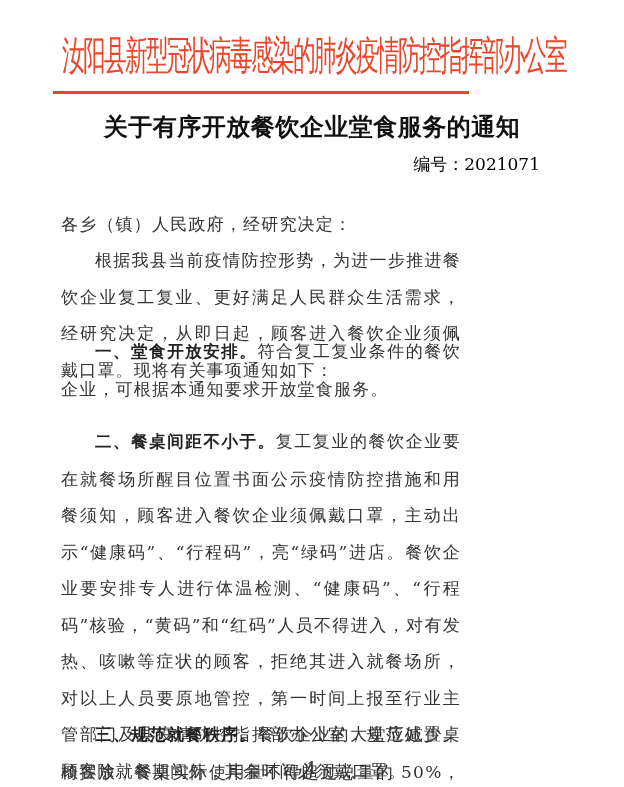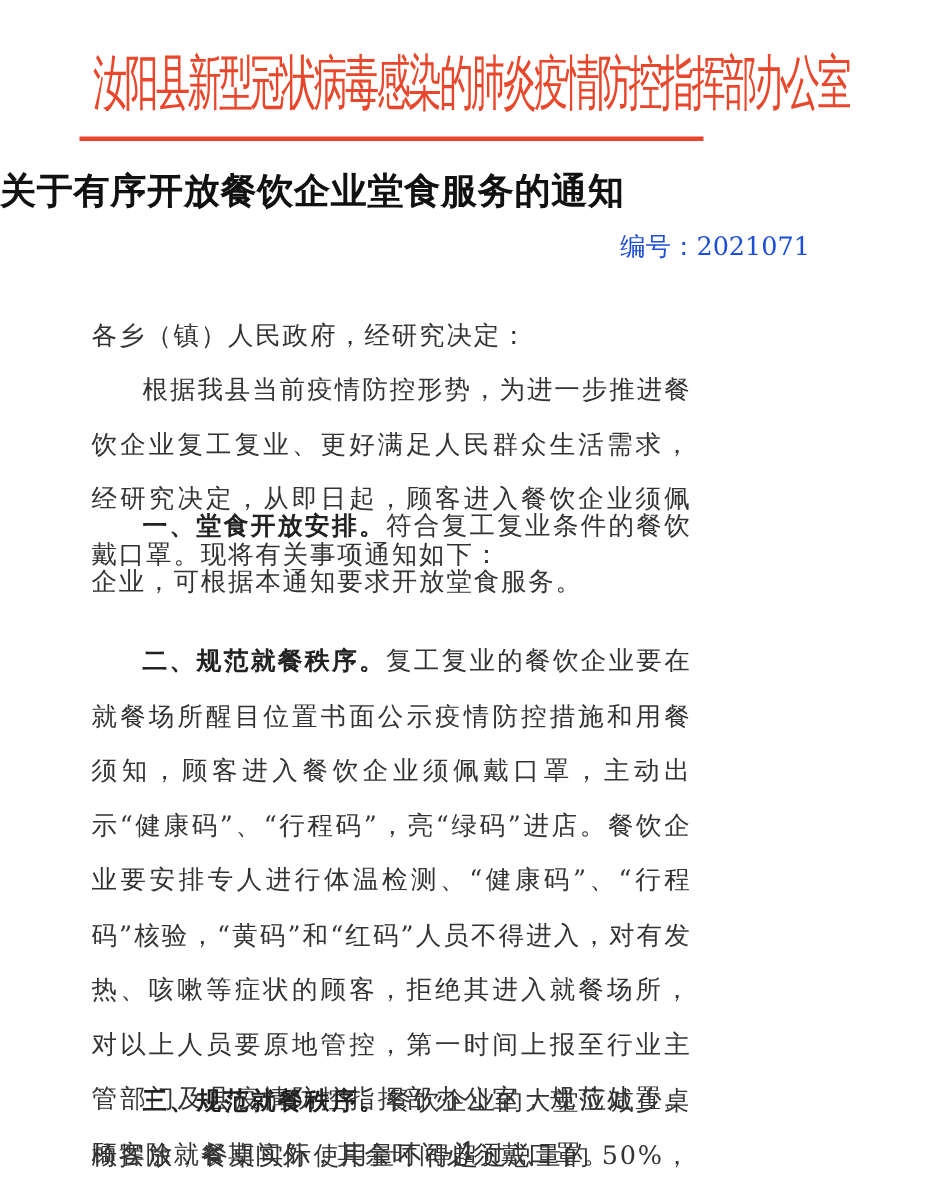--- a/index.html
+++ b/index.html
@@ -3,23 +3,23 @@
   <meta charset="utf-8">
   <style>
     html, body { margin:0; padding:0; background:#ffffff; }
     body { width:624px; height:787px; position:relative; overflow:hidden;
       font-family:"DejaVu Serif", "Liberation Serif", serif; color:#222; }
     .masthead { position:absolute; left:62px; top:28px; width:408px; height:52px;
       color:#e8472c; font-family:"DejaVu Sans", sans-serif; font-size:38px; line-height:52px;
       letter-spacing:-3px; white-space:nowrap; transform-origin:left top; transform:scaleX(0.60) scaleY(1.05);
       width:auto; }
     .redline { position:absolute; left:53px; top:91px; width:416px; height:3px; background:#e8472c; }
-    .title { position:absolute; left:0; top:111px; width:624px; text-align:left;
+    .title { position:absolute; left:0; top:111px; width:624px; text-align:center;
       font-size:24px; font-weight:bold; color:#111; letter-spacing:0.5px; }
-    .docno { position:absolute; right:84px; top:153px; font-size:17px; color:#1d4ed8;text-align:right; }
+    .docno { position:absolute; right:84px; top:153px; font-size:17px; color:#000000;text-align:right; }
     .para { position:absolute; left:61px; width:400px; font-size:17px; line-height:36.5px; color:#333;
       text-align:justify; letter-spacing:1.2px; }
     .indent { text-indent:34px; }
     .b { font-weight:bold; font-family:"DejaVu Sans", sans-serif; color:#222; font-size:16.5px; }
     .pagenum { position:absolute; left:0; width:624px; top:758px; text-align:center; font-size:17px; color:#333; }
   </style>
 </head>
 <body>
 
 <div>
@@ -31,21 +31,21 @@
 
   <div class="para" style="top:206px;">各乡（镇）人民政府，经研究决定：</div>
 
   <div class="para indent" style="top:242px;">根据我县当前疫情防控形势，为进一步推进餐饮企业复工复业、更好满足人民群众生活需求，经研究决定，从即日起，顾客进入餐饮企业须佩戴口罩。现将有关事项通知如下：</div>
 
   <div class="para indent" style="top:333px;">
     <span class="b">一、堂食开放安排。</span><span>符合复工复业条件的餐饮企业，可根据本通知要求开放堂食服务。</span>
   </div>
 
   <div class="para indent" style="top:423px;">
-    <span class="b">二、规范就餐秩序。</span><span>复工复业的餐饮企业要在就餐场所醒目位置书面公示疫情防控措施和用餐须知，顾客进入餐饮企业须佩戴口罩，主动出示“健康码”、“行程码”，亮“绿码”进店。餐饮企业要安排专人进行体温检测、“健康码”、“行程码”核验，“黄码”和“红码”人员不得进入，对有发热、咳嗽等症状的顾客，拒绝其进入就餐场所，对以上人员要原地管控，第一时间上报至行业主管部门及县疫情防控指挥部办公室，规范处置。顾客除就餐期间外，其余时间必须戴口罩。</span>
+    <span class="b">二、餐桌间距不小于。</span><span>复工复业的餐饮企业要在就餐场所醒目位置书面公示疫情防控措施和用餐须知，顾客进入餐饮企业须佩戴口罩，主动出示“健康码”、“行程码”，亮“绿码”进店。餐饮企业要安排专人进行体温检测、“健康码”、“行程码”核验，“黄码”和“红码”人员不得进入，对有发热、咳嗽等症状的顾客，拒绝其进入就餐场所，对以上人员要原地管控，第一时间上报至行业主管部门及县疫情防控指挥部办公室，规范处置。顾客除就餐期间外，其余时间必须戴口罩。</span>
   </div>
 
   <div class="para indent" style="top:670px;margin-top:46px;">
     <span class="b">三、规范就餐秩序。</span><span>餐饮企业的大堂应减少桌椅摆放，餐桌实际使用量不得超过总量的 50%，餐桌间距不小于 1 米。方形桌</span>
   </div>
 
   <div class="pagenum">- 1 -</div>
 </div>
 
 </body></html>

